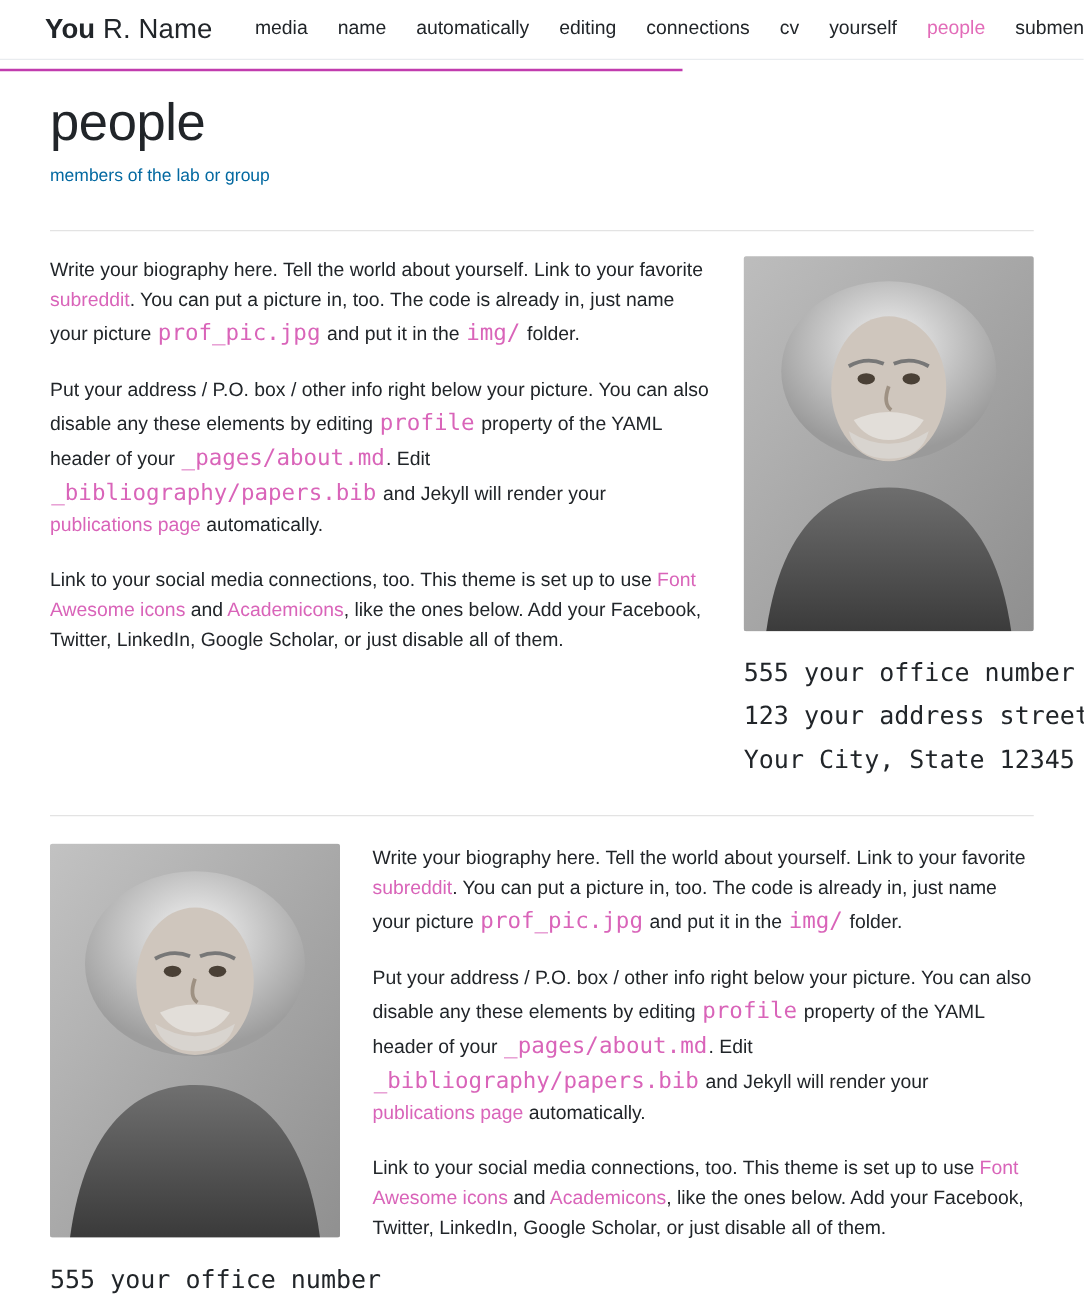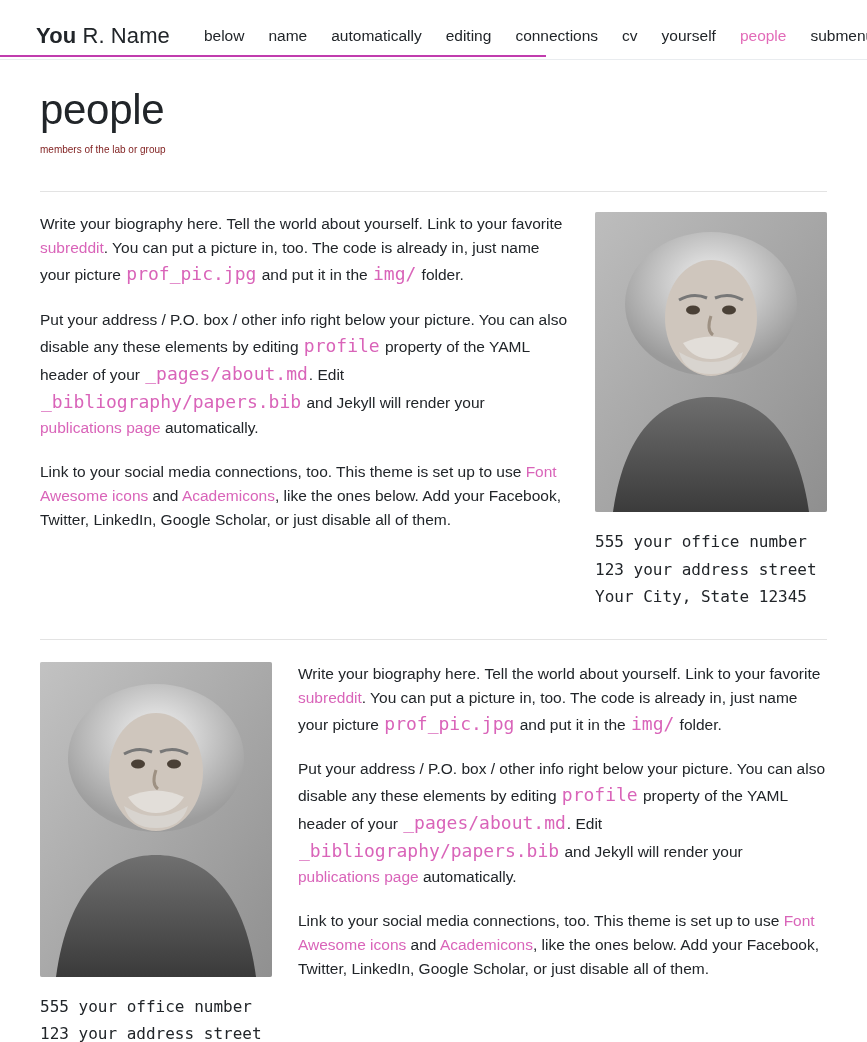--- a/index.html
+++ b/index.html
@@ -7,24 +7,24 @@
     margin: 0; padding: 0;
     background: #ffffff;
     font-family: "Liberation Sans", sans-serif;
     color: #212529;
   }
   body { width: 867px; min-height: 1042px; position: relative; }
 
   
   .navbar {
     display: flex;
-    align-items: flex-end;
+    align-items: flex-start;
     padding: 10px 24px 10px 36px;
     border-bottom: 1px solid #e9ecef;
-    height: 60px;
+    height: 48px;
   }
   .brand {
     font-size: 22px;
     color: #212529;
     text-decoration: none;
     white-space: nowrap;
     margin-right: 22px;
     letter-spacing: 0.1px;
   }
   .brand .brand-strong { font-weight: bold; }
@@ -64,22 +64,22 @@
   
   .page-wrap { padding: 0 40px; }
   .page-title {
     font-size: 42px;
     font-weight: 400;
     margin: 26px 0 0 0;
     color: #212529;
     letter-spacing: -0.3px;
   }
   .page-subtitle {
-    font-size: 10px;
-    color: #7f1d1d;
+    font-size: 14px;
+    color: #0369a1;
     margin: 10px 0 0 0;
   }
   .hr {
     border: none;
     border-top: 1px solid #e3e3e3;
     margin: 36px 0 0 0;
   }
 
   
   .profile {
@@ -108,38 +108,38 @@
   .photo {
     width: 232px;
     height: 300px;
     object-fit: cover;
     display: block;
     border-radius: 2px;
     background: #d9d9d9;
   }
   .address {
     font-family: "DejaVu Sans Mono", monospace;
-    font-size: 16px;
+    font-size: 20px;
     line-height: 1.72;
     color: #212529;
     margin-top: 16px;
     white-space: pre;
   }
   .block-two { padding-top: 22px; }
   .block-two .photo { width: 232px; height: 315px; }
 </style>
 </head>
 <body>
 
 <div class="navbar">
   <a href="#" class="brand">
     <span class="brand-strong">You</span><span class="brand-rest"> R. Name</span>
   </a>
   <div class="nav-links">
-    <a href="#" class="nav-link">below</a>
+    <a href="#" class="nav-link">media</a>
     <a href="#" class="nav-link">name</a>
     <a href="#" class="nav-link">automatically</a>
     <a href="#" class="nav-link">editing</a>
     <a href="#" class="nav-link">connections</a>
     <a href="#" class="nav-link">cv</a>
     <a href="#" class="nav-link">yourself</a>
     <a href="#" class="nav-link active">people</a>
     <a href="#" class="nav-link dropdown">submenus</a>
   </div>
 

